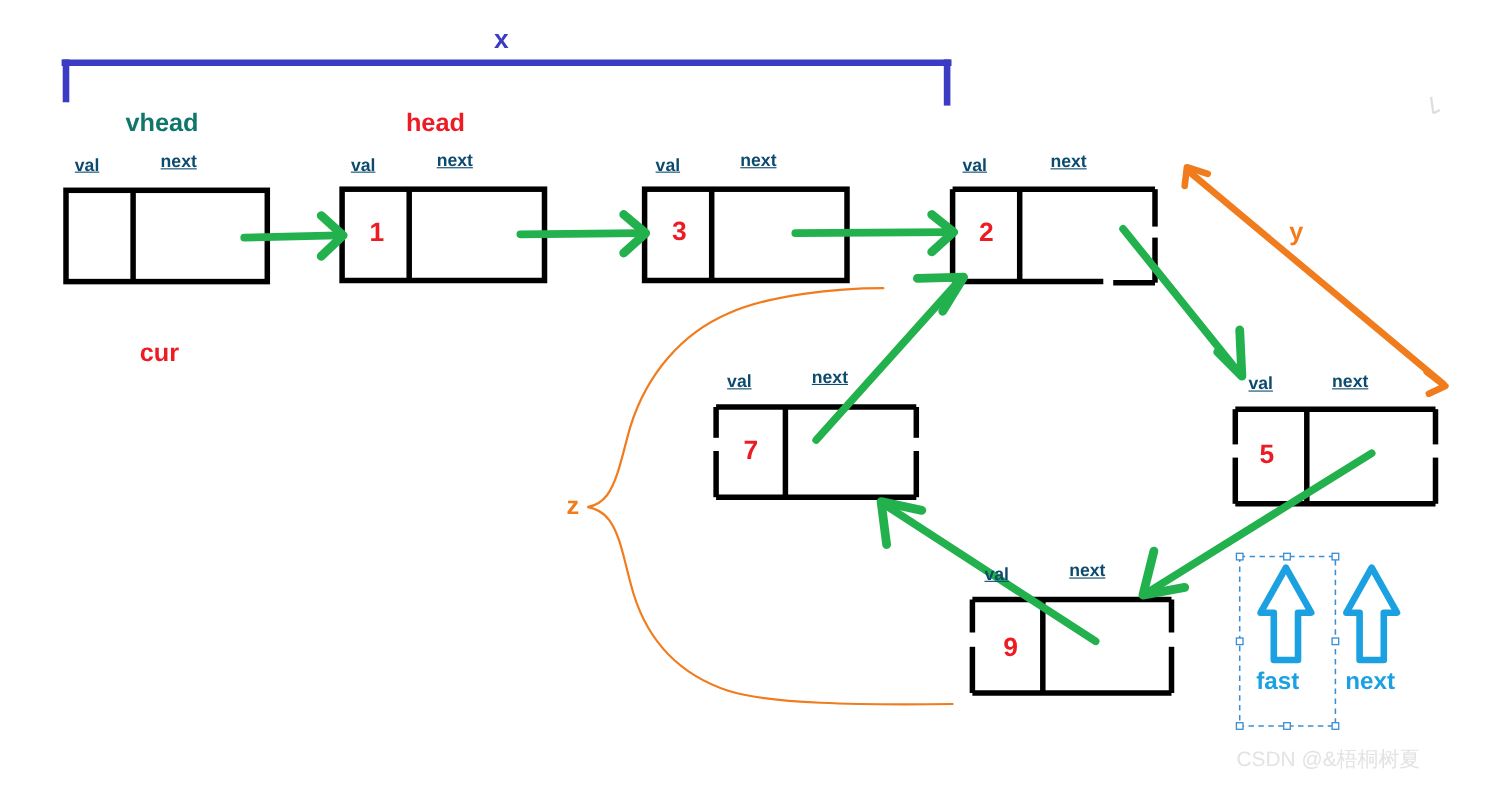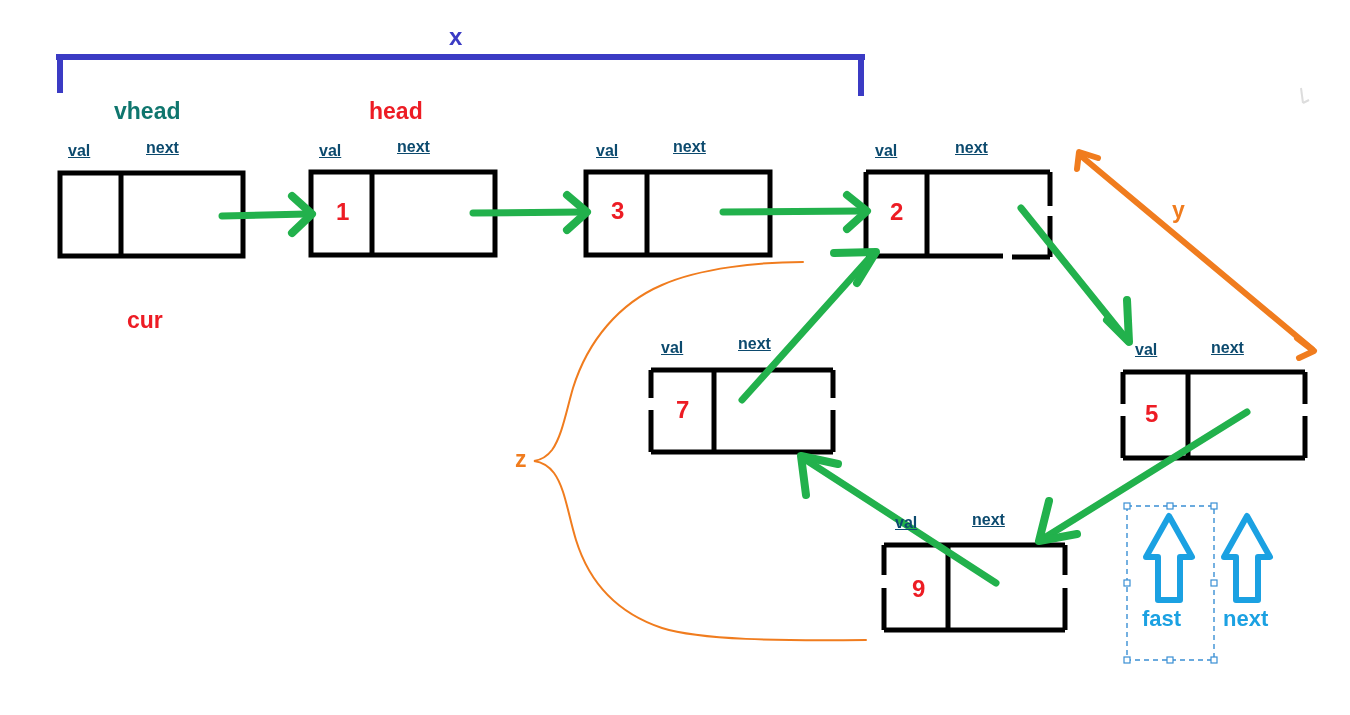--- a/index.html
+++ b/index.html
@@ -253,14 +253,15 @@
   <div class="lbl ptr-red" style="left:369px; top:100px;">head</div>
   <div class="lbl ptr-red" style="left:127px; top:273px;margin-top:36px;">cur</div>
 
   <div class="lbl brace-blue" style="left:449px; top:25px;">x</div>
   <div class="lbl brace-orange" style="left:1172px; top:199px;">y</div>
   <div class="lbl brace-orange" style="left:515px; top:448px;">z</div>
 
   <div class="lbl ptr-blue" style="left:1142px; top:608px;">fast</div>
   <div class="lbl ptr-blue" style="left:1223px; top:608px;">next</div>
 
+  <div class="watermark" style="left:1124px; top:677px;">CSDN @&amp;梧桐树夏</div>
 
 </div>
 
 </body></html>

